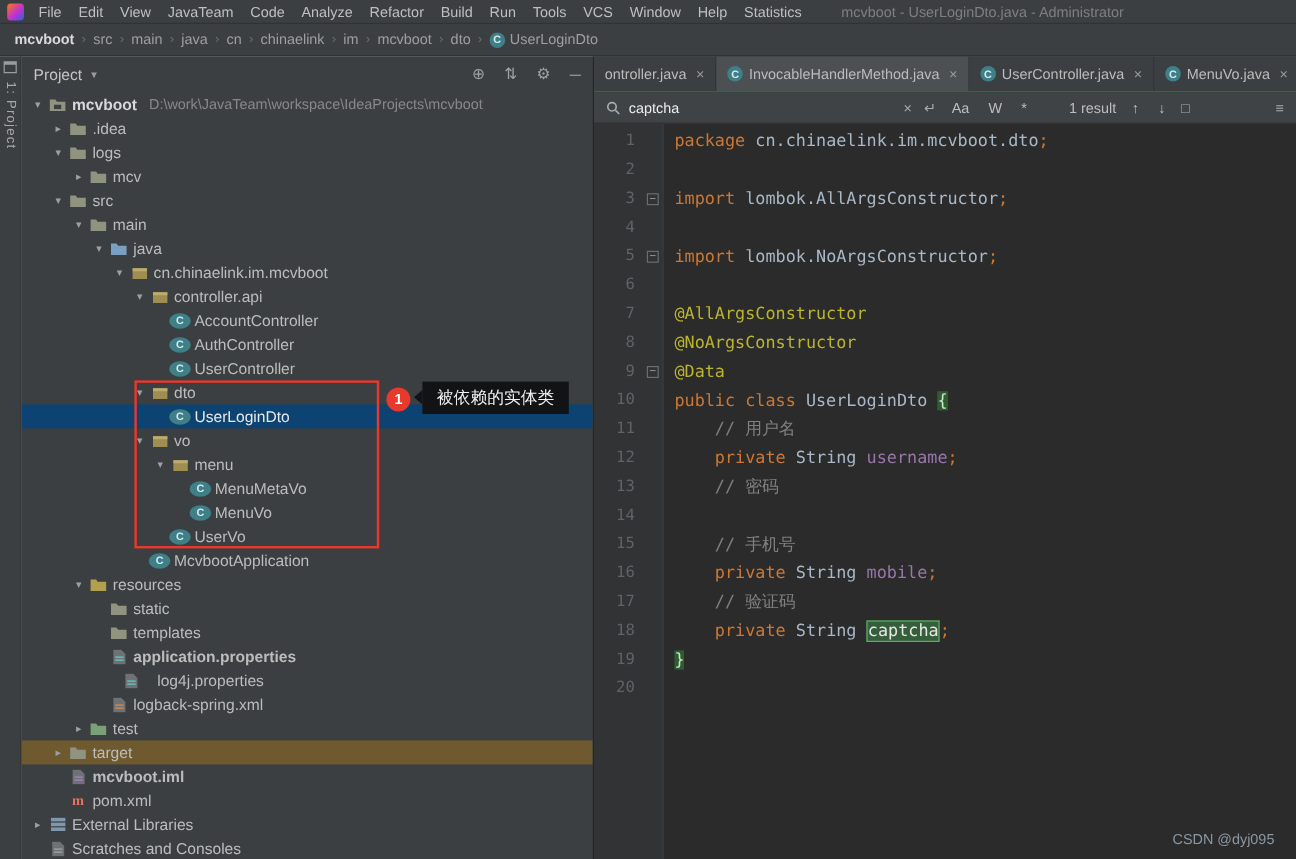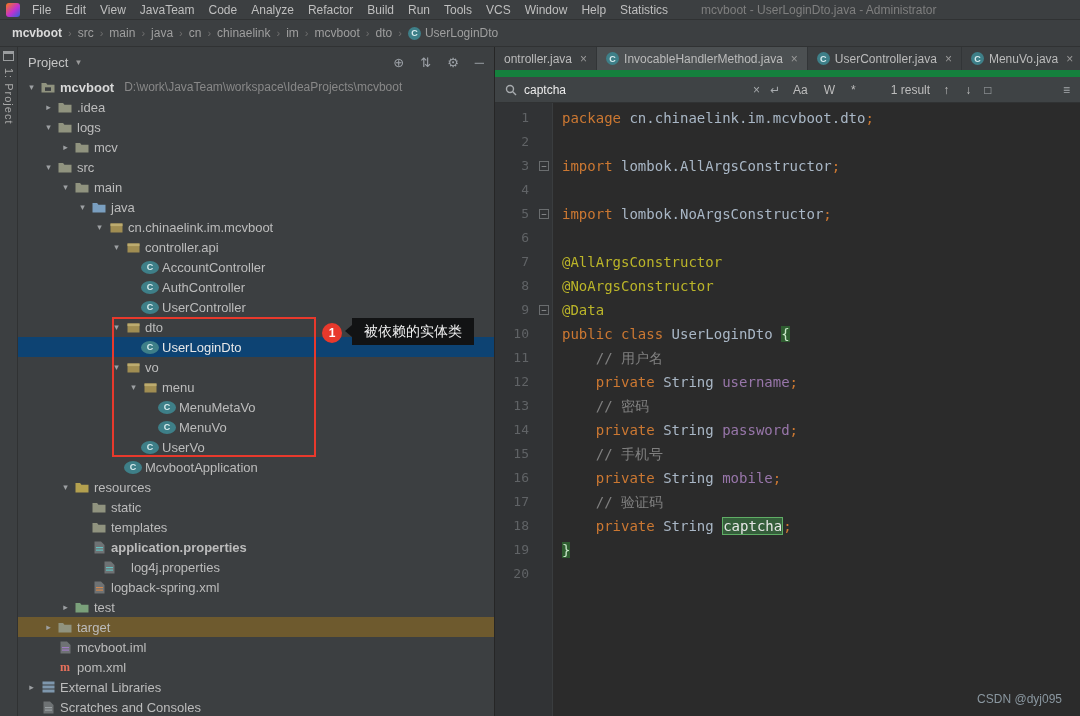--- a/index.html
+++ b/index.html
@@ -34,21 +34,21 @@
 .tree-row.selected .label{color:#e8e8e8}
 .tree-row.target{background:#6e5a2e}
 .icon{display:inline-flex;align-items:center;justify-content:center}
 .ball{width:13px;height:13px;border-radius:50%;background:#3e7f88;color:#d8ecef;font-size:9px;font-weight:bold;display:inline-flex;align-items:center;justify-content:center}
 .mvn{color:#e8715c;font-weight:bold;font-size:12px;font-family:"Liberation Serif",serif}
 .red-box{position:absolute;left:94px;top:270px;width:204px;height:140px;border:2px solid #e8392c;z-index:5;pointer-events:none}
 .badge{position:absolute;left:304px;top:276px;width:20px;height:20px;border-radius:50%;background:#e8392c;color:#fff;font-size:12px;font-weight:bold;display:flex;align-items:center;justify-content:center;z-index:6}
 .tooltip{position:absolute;left:334px;top:271px;height:27px;background:#121314;color:#f0f0f0;font-size:14px;display:flex;align-items:center;padding:0 12px;z-index:6}
 .tooltip::before{content:"";position:absolute;left:-7px;top:7px;border-top:6px solid transparent;border-bottom:6px solid transparent;border-right:7px solid #121314}
 .editor{flex:1;min-width:0;display:flex;flex-direction:column;background:#2b2b2b;position:relative}
-.tabs{height:30px;flex:none;background:#3c3f41;display:flex;align-items:stretch;overflow:hidden;border-bottom:7px solid #15803d}
+.tabs{height:30px;flex:none;background:#3c3f41;display:flex;align-items:stretch;overflow:hidden;border-bottom:1px solid #15803d}
 .tab{display:flex;align-items:center;gap:5px;padding:0 9px;font-size:12px;color:#bbb;border-right:1px solid #323537;white-space:nowrap}
 .tab.active{background:#4c5052}
 .tab-close{color:#9a9a9a;font-size:12px;margin-left:3px}
 .searchbar{height:26px;flex:none;background:#3f4345;display:flex;align-items:center;padding:0 10px;font-size:12px;color:#bdbdbd;border-bottom:1px solid #303233;gap:10px}
 .search-field{display:flex;align-items:center;gap:7px;width:238px}
 .search-query{color:#ececec}
 .sb-icon{color:#a7abae}
 .sb-toggle{padding:0 3px;color:#bdbdbd}
 .sb-results{margin-left:22px;color:#bdbdbd}
 .sb-arrow{padding:0 3px;color:#bdbdbd}
@@ -382,21 +382,21 @@
           </div>
           <div class="tree-row target" style="padding-left: 23px;">
             <span class="chevron">▸</span>
             <span class="icon">
               <svg width="14" height="11" viewBox="0 0 14 11">
                 <path d="M0.5 1 h4.6 l1.3 1.8 h7.1 v7.7 h-13z" fill="#90937f"></path>
               </svg>
             </span>
             <span class="label">target</span>
           </div>
-          <div class="tree-row" style="padding-left: 23px;">
+          <div class="tree-row" style="padding-left: 23px; font-weight: bold;">
             <span class="chevron"></span>
             <span class="icon">
               <svg width="11" height="13" viewBox="0 0 11 13">
                 <path d="M0.5 0.5 h6.5 l3.5 3.5 v8.5 h-10z" fill="#6e7274"></path>
                 <rect x="2" y="6" width="7" height="1.2" fill="#9f7cc4"></rect>
                 <rect x="2" y="8.5" width="7" height="1.2" fill="#9f7cc4"></rect>
               </svg>
             </span>
             <span class="label">mcvboot.iml</span>
           </div>
@@ -549,21 +549,20 @@
               <span class="code-text"><span class="tk-plain">    </span><span class="tk-kw">private </span><span class="tk-plain">String </span><span class="tk-field">username</span><span class="tk-kw">;</span></span>
             </div>
             <div class="code-row">
               <span class="ln">13</span>
               <span class="fold-col"></span>
               <span class="code-text"><span class="tk-cm">    // 密码</span></span>
             </div>
             <div class="code-row">
               <span class="ln">14</span>
               <span class="fold-col"></span>
-              <span class="code-text"><span class="tk-plain">    </span><span class="tk-kw">private </span><span class="tk-plain">String </span><span class="tk-field">password</span><span class="tk-kw">;</span></span>
             </div>
             <div class="code-row">
               <span class="ln">15</span>
               <span class="fold-col"></span>
               <span class="code-text"><span class="tk-cm">    // 手机号</span></span>
             </div>
             <div class="code-row">
               <span class="ln">16</span>
               <span class="fold-col"></span>
               <span class="code-text"><span class="tk-plain">    </span><span class="tk-kw">private </span><span class="tk-plain">String </span><span class="tk-field">mobile</span><span class="tk-kw">;</span></span>

